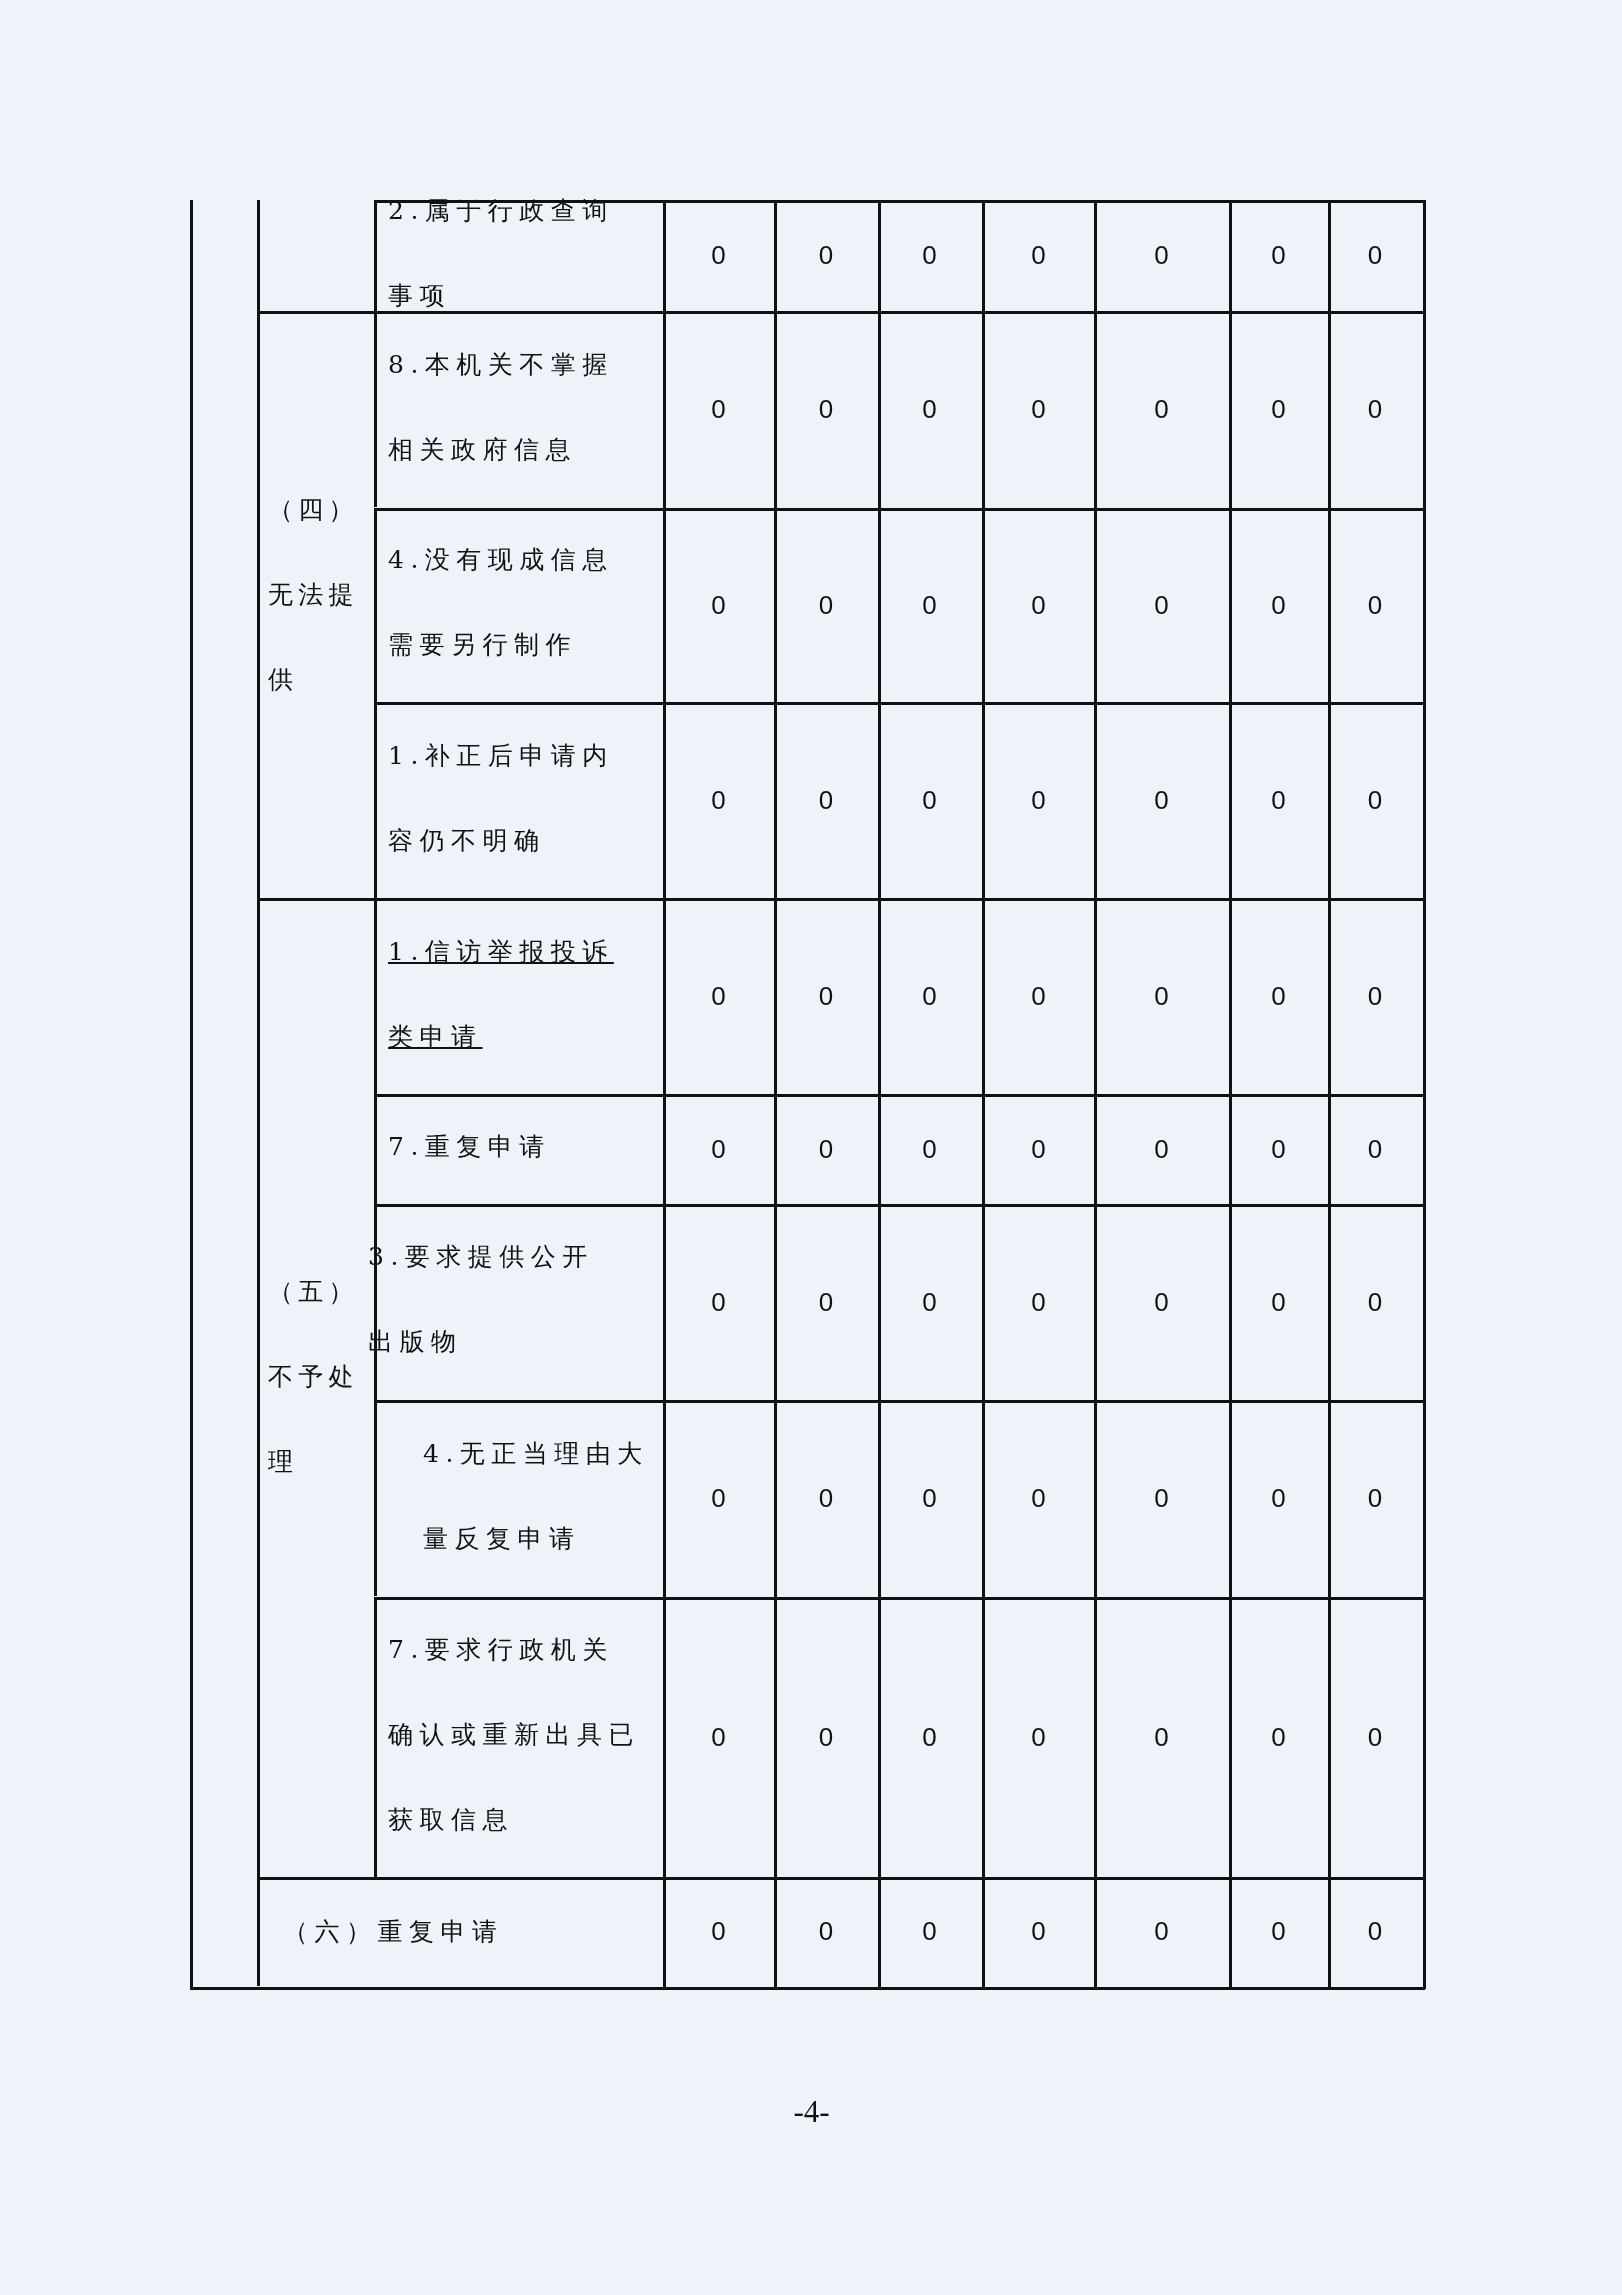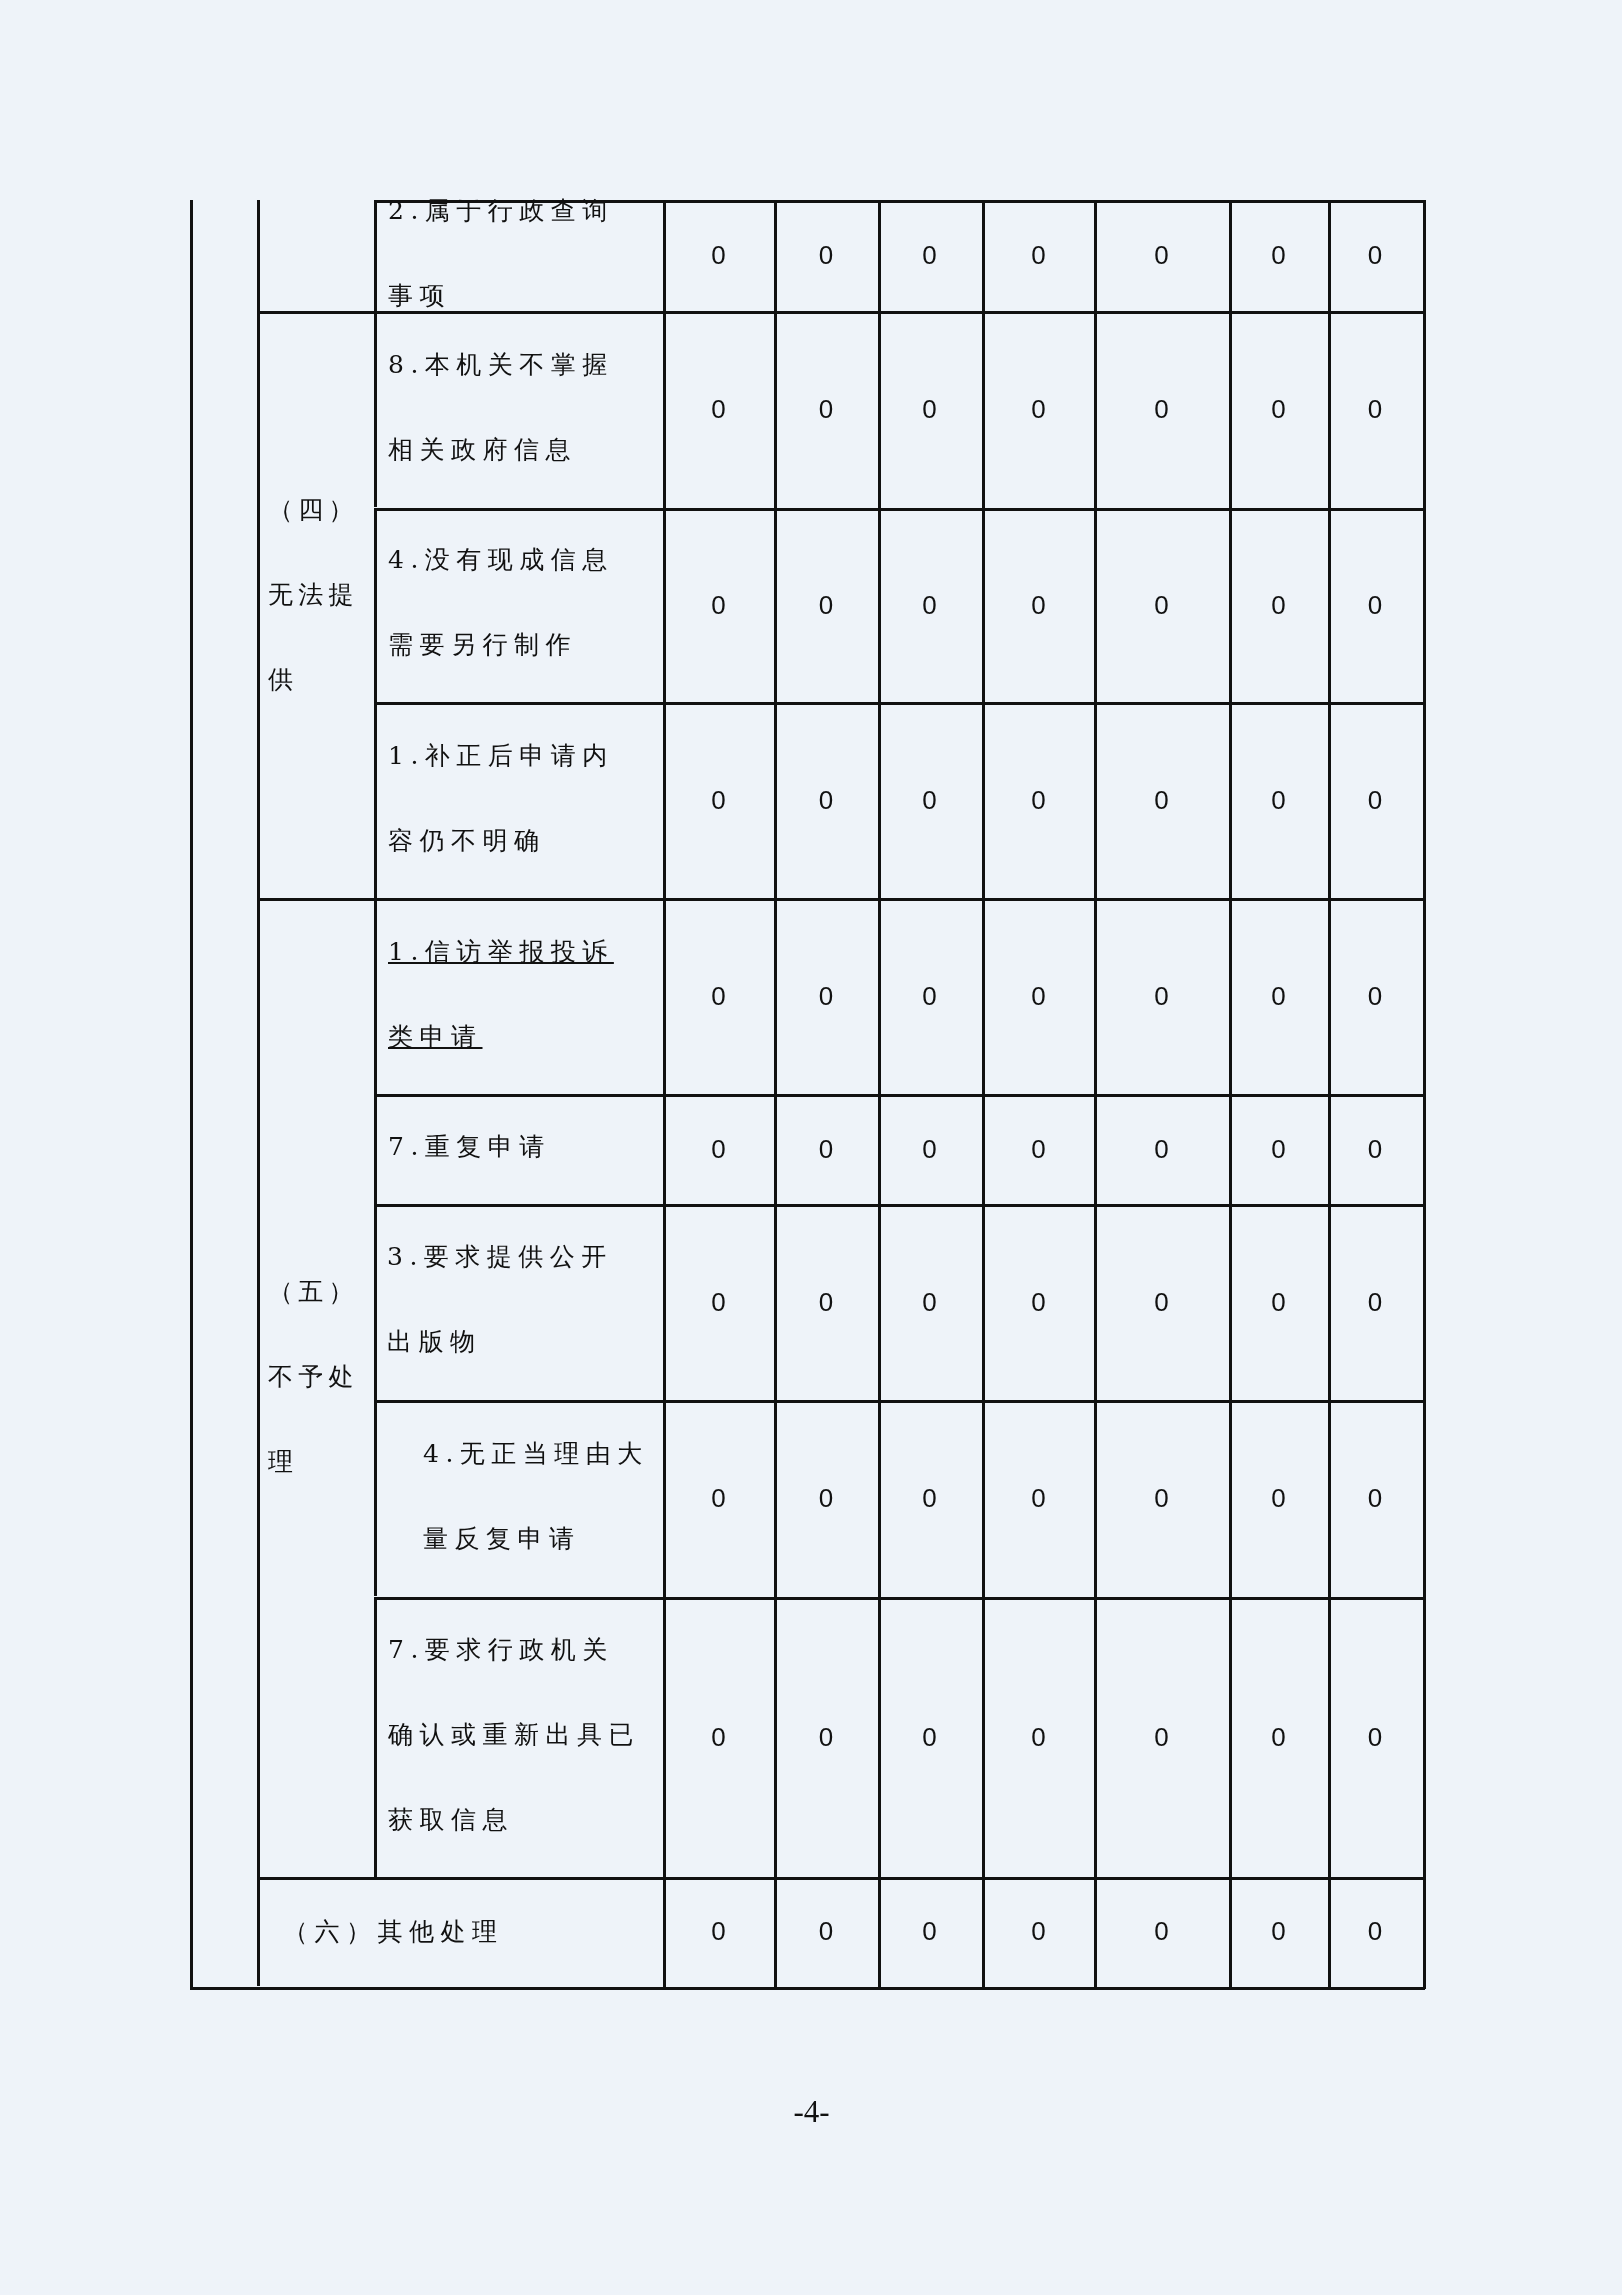--- a/index.html
+++ b/index.html
@@ -101,21 +101,21 @@
       <div class="label" style="left: 388px; width: 257px; top: 1104px;">7.重复申请</div>
       <div class="num" style="left: 663px; width: 111px; top: 1094px; height: 110px;">0</div>
       <div class="num" style="left: 774px; width: 104px; top: 1094px; height: 110px;">0</div>
       <div class="num" style="left: 878px; width: 103px; top: 1094px; height: 110px;">0</div>
       <div class="num" style="left: 982px; width: 113px; top: 1094px; height: 110px;">0</div>
       <div class="num" style="left: 1094px; width: 135px; top: 1094px; height: 110px;">0</div>
       <div class="num" style="left: 1229px; width: 99px; top: 1094px; height: 110px;">0</div>
       <div class="num" style="left: 1328px; width: 94px; top: 1094px; height: 110px;">0</div>
       <div class="ln v" style="left: 374px; top: 1204px; height: 196px;"></div>
       <div class="ln h" style="left: 374px; top: 1204px; width: 1052px;"></div>
-      <div class="label" style="left: 387px; width: 257px; top: 1214px;">3.要求提供公开出版物</div>
+      <div class="label" style="left: 368px; width: 257px; top: 1214px;">3.要求提供公开出版物</div>
       <div class="num" style="left: 663px; width: 111px; top: 1204px; height: 196px;">0</div>
       <div class="num" style="left: 774px; width: 104px; top: 1204px; height: 196px;">0</div>
       <div class="num" style="left: 878px; width: 103px; top: 1204px; height: 196px;">0</div>
       <div class="num" style="left: 982px; width: 113px; top: 1204px; height: 196px;">0</div>
       <div class="num" style="left: 1094px; width: 135px; top: 1204px; height: 196px;">0</div>
       <div class="num" style="left: 1229px; width: 99px; top: 1204px; height: 196px;">0</div>
       <div class="num" style="left: 1328px; width: 94px; top: 1204px; height: 196px;">0</div>
       <div class="ln v" style="left: 374px; top: 1400px; height: 196px;"></div>
       <div class="ln h" style="left: 374px; top: 1400px; width: 1052px;"></div>
       <div class="label" style="left: 388px; width: 257px; top: 1411px; margin-left: 35px;">4.无正当理由大量反复申请</div>
@@ -130,21 +130,21 @@
       <div class="ln h" style="left: 374px; top: 1597px; width: 1052px;"></div>
       <div class="label" style="left: 388px; width: 257px; top: 1607px;">7.要求行政机关确认或重新出具已获取信息</div>
       <div class="num" style="left: 663px; width: 111px; top: 1597px; height: 281px;">0</div>
       <div class="num" style="left: 774px; width: 104px; top: 1597px; height: 281px;">0</div>
       <div class="num" style="left: 878px; width: 103px; top: 1597px; height: 281px;">0</div>
       <div class="num" style="left: 982px; width: 113px; top: 1597px; height: 281px;">0</div>
       <div class="num" style="left: 1094px; width: 135px; top: 1597px; height: 281px;">0</div>
       <div class="num" style="left: 1229px; width: 99px; top: 1597px; height: 281px;">0</div>
       <div class="num" style="left: 1328px; width: 94px; top: 1597px; height: 281px;">0</div>
       <div class="ln h" style="left: 257px; top: 1877px; width: 1168px;"></div>
-      <div class="label" style="left: 283px; width: 373px; top: 1889px;">（六）其他处理</div>
+      <div class="label" style="left: 283px; width: 373px; top: 1889px;">（六）重复申请</div>
       <div class="num" style="left: 663px; width: 111px; top: 1877px; height: 109px;">0</div>
       <div class="num" style="left: 774px; width: 104px; top: 1877px; height: 109px;">0</div>
       <div class="num" style="left: 878px; width: 103px; top: 1877px; height: 109px;">0</div>
       <div class="num" style="left: 982px; width: 113px; top: 1877px; height: 109px;">0</div>
       <div class="num" style="left: 1094px; width: 135px; top: 1877px; height: 109px;">0</div>
       <div class="num" style="left: 1229px; width: 99px; top: 1877px; height: 109px;">0</div>
       <div class="num" style="left: 1328px; width: 94px; top: 1877px; height: 109px;">0</div>
     </div>
 
   <div class="group-label" style="left:268px; top:467px;">

